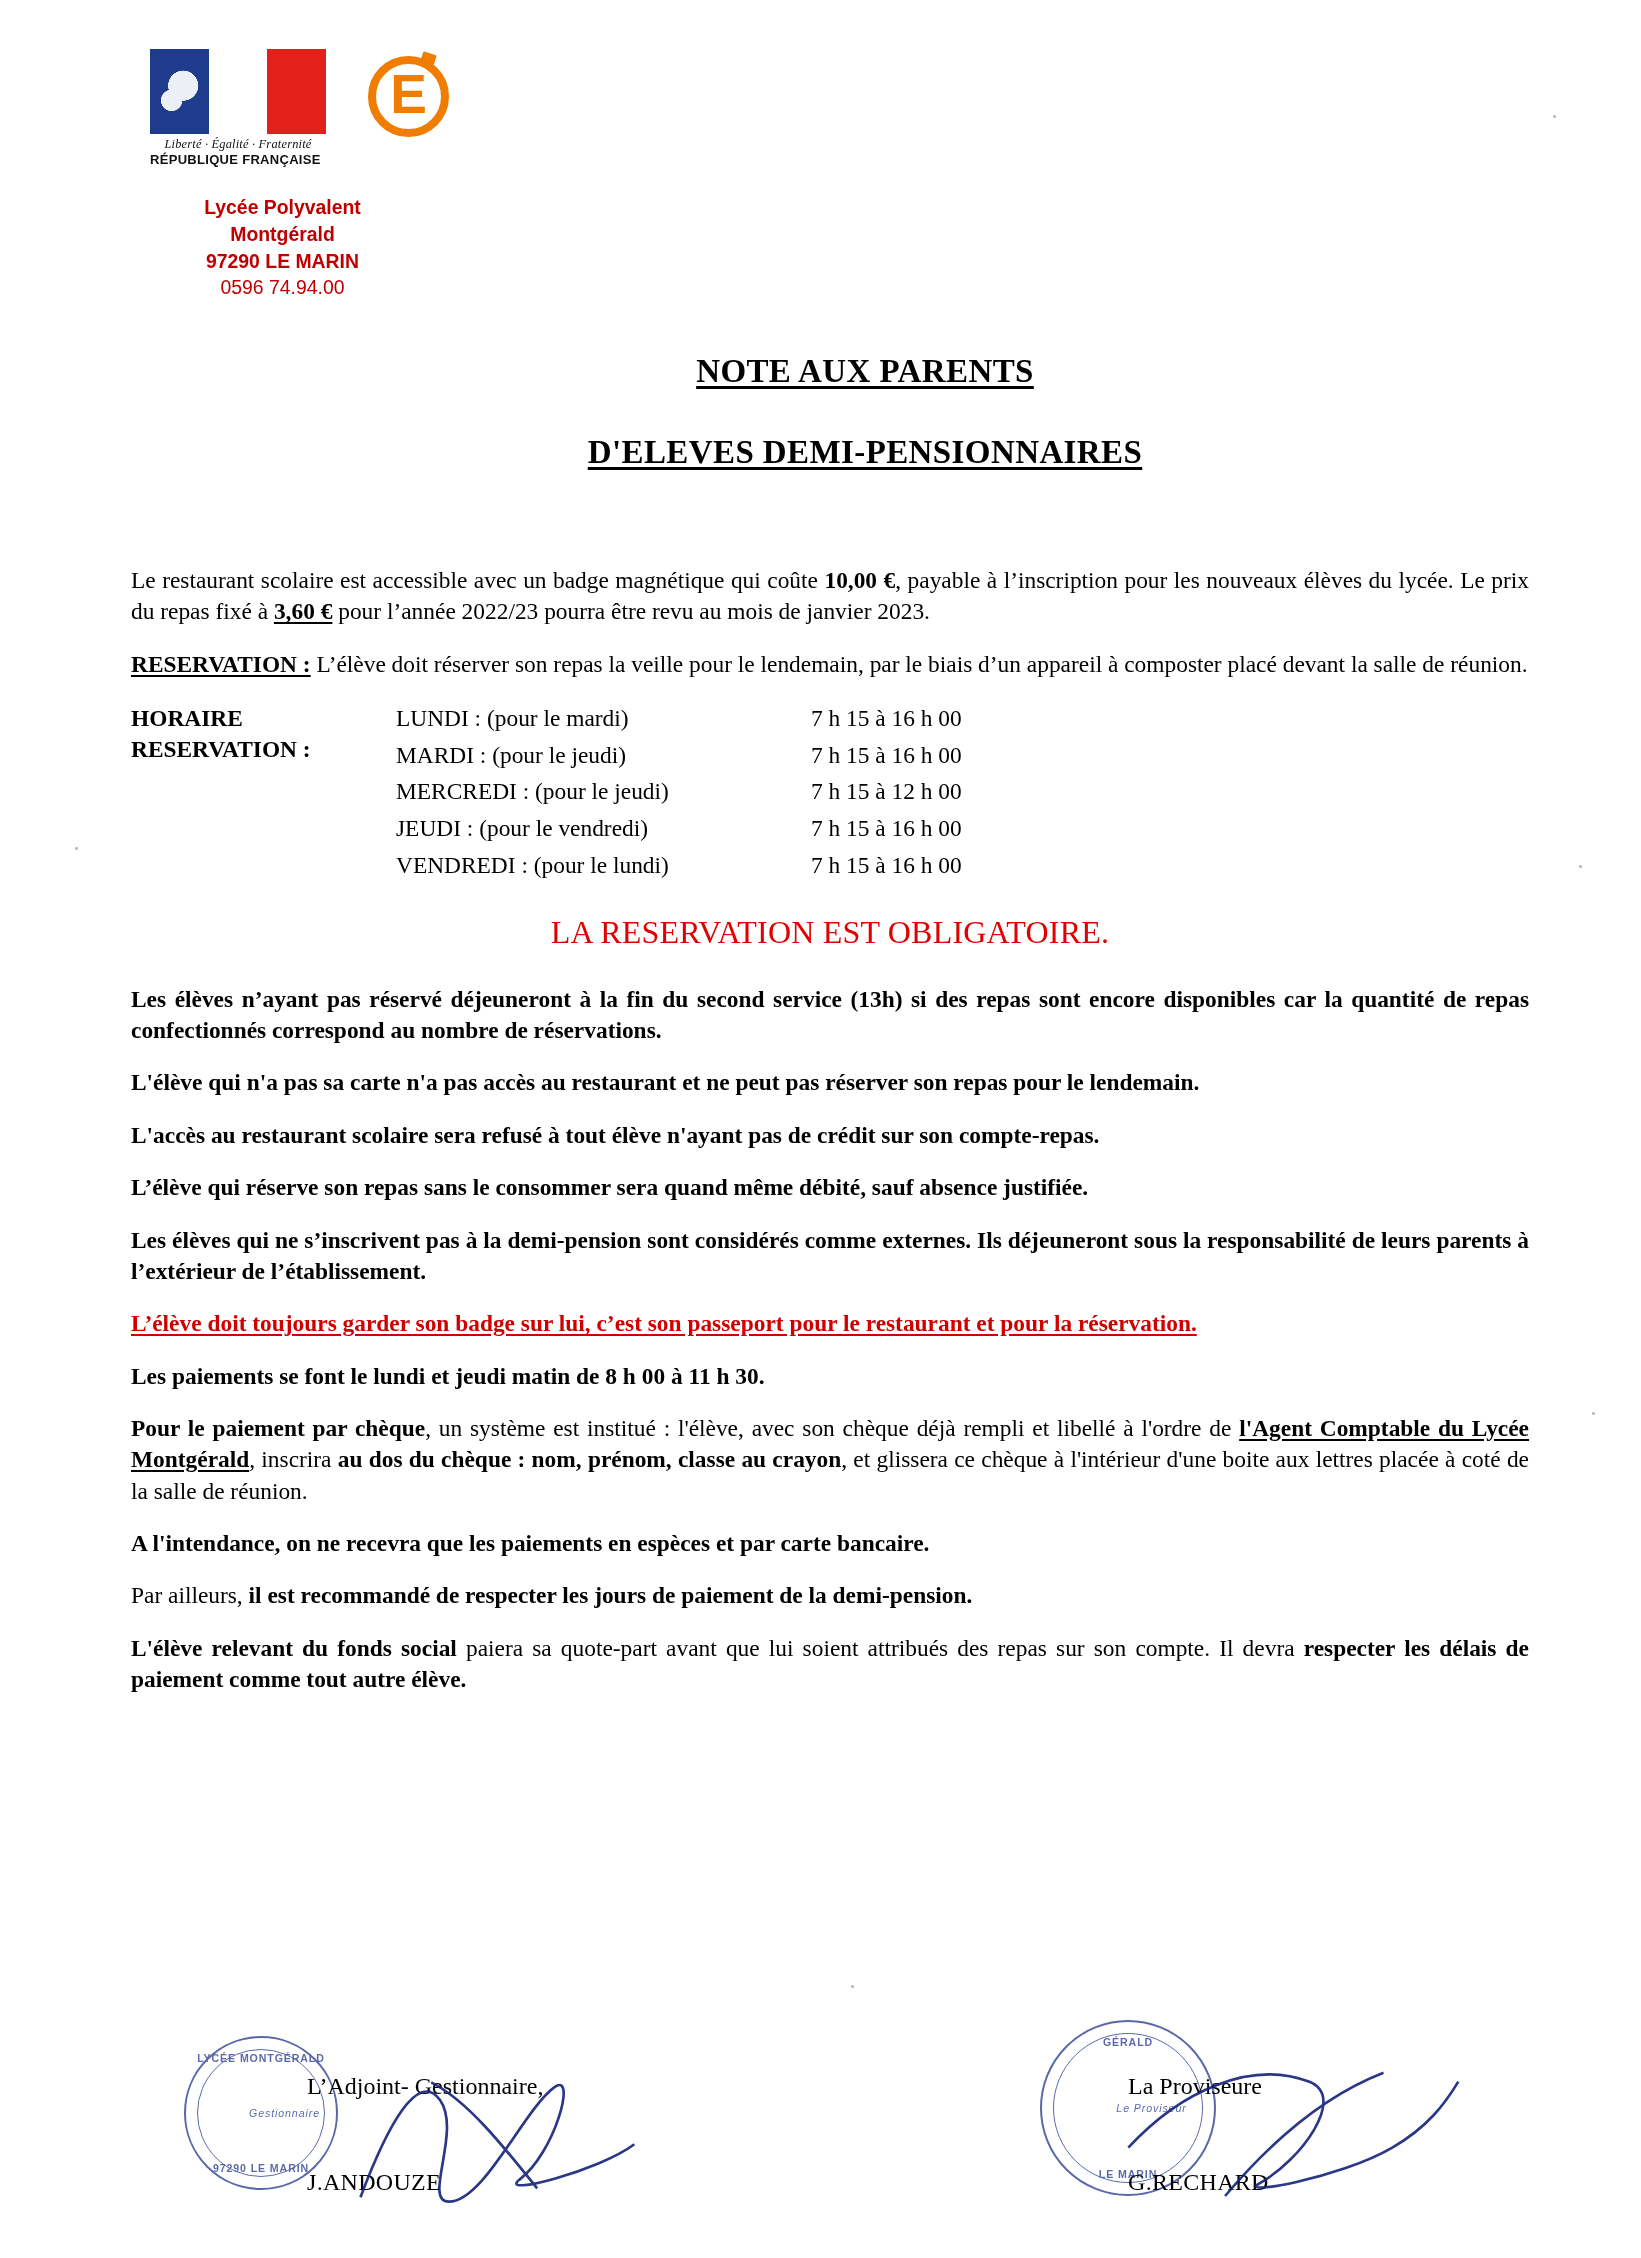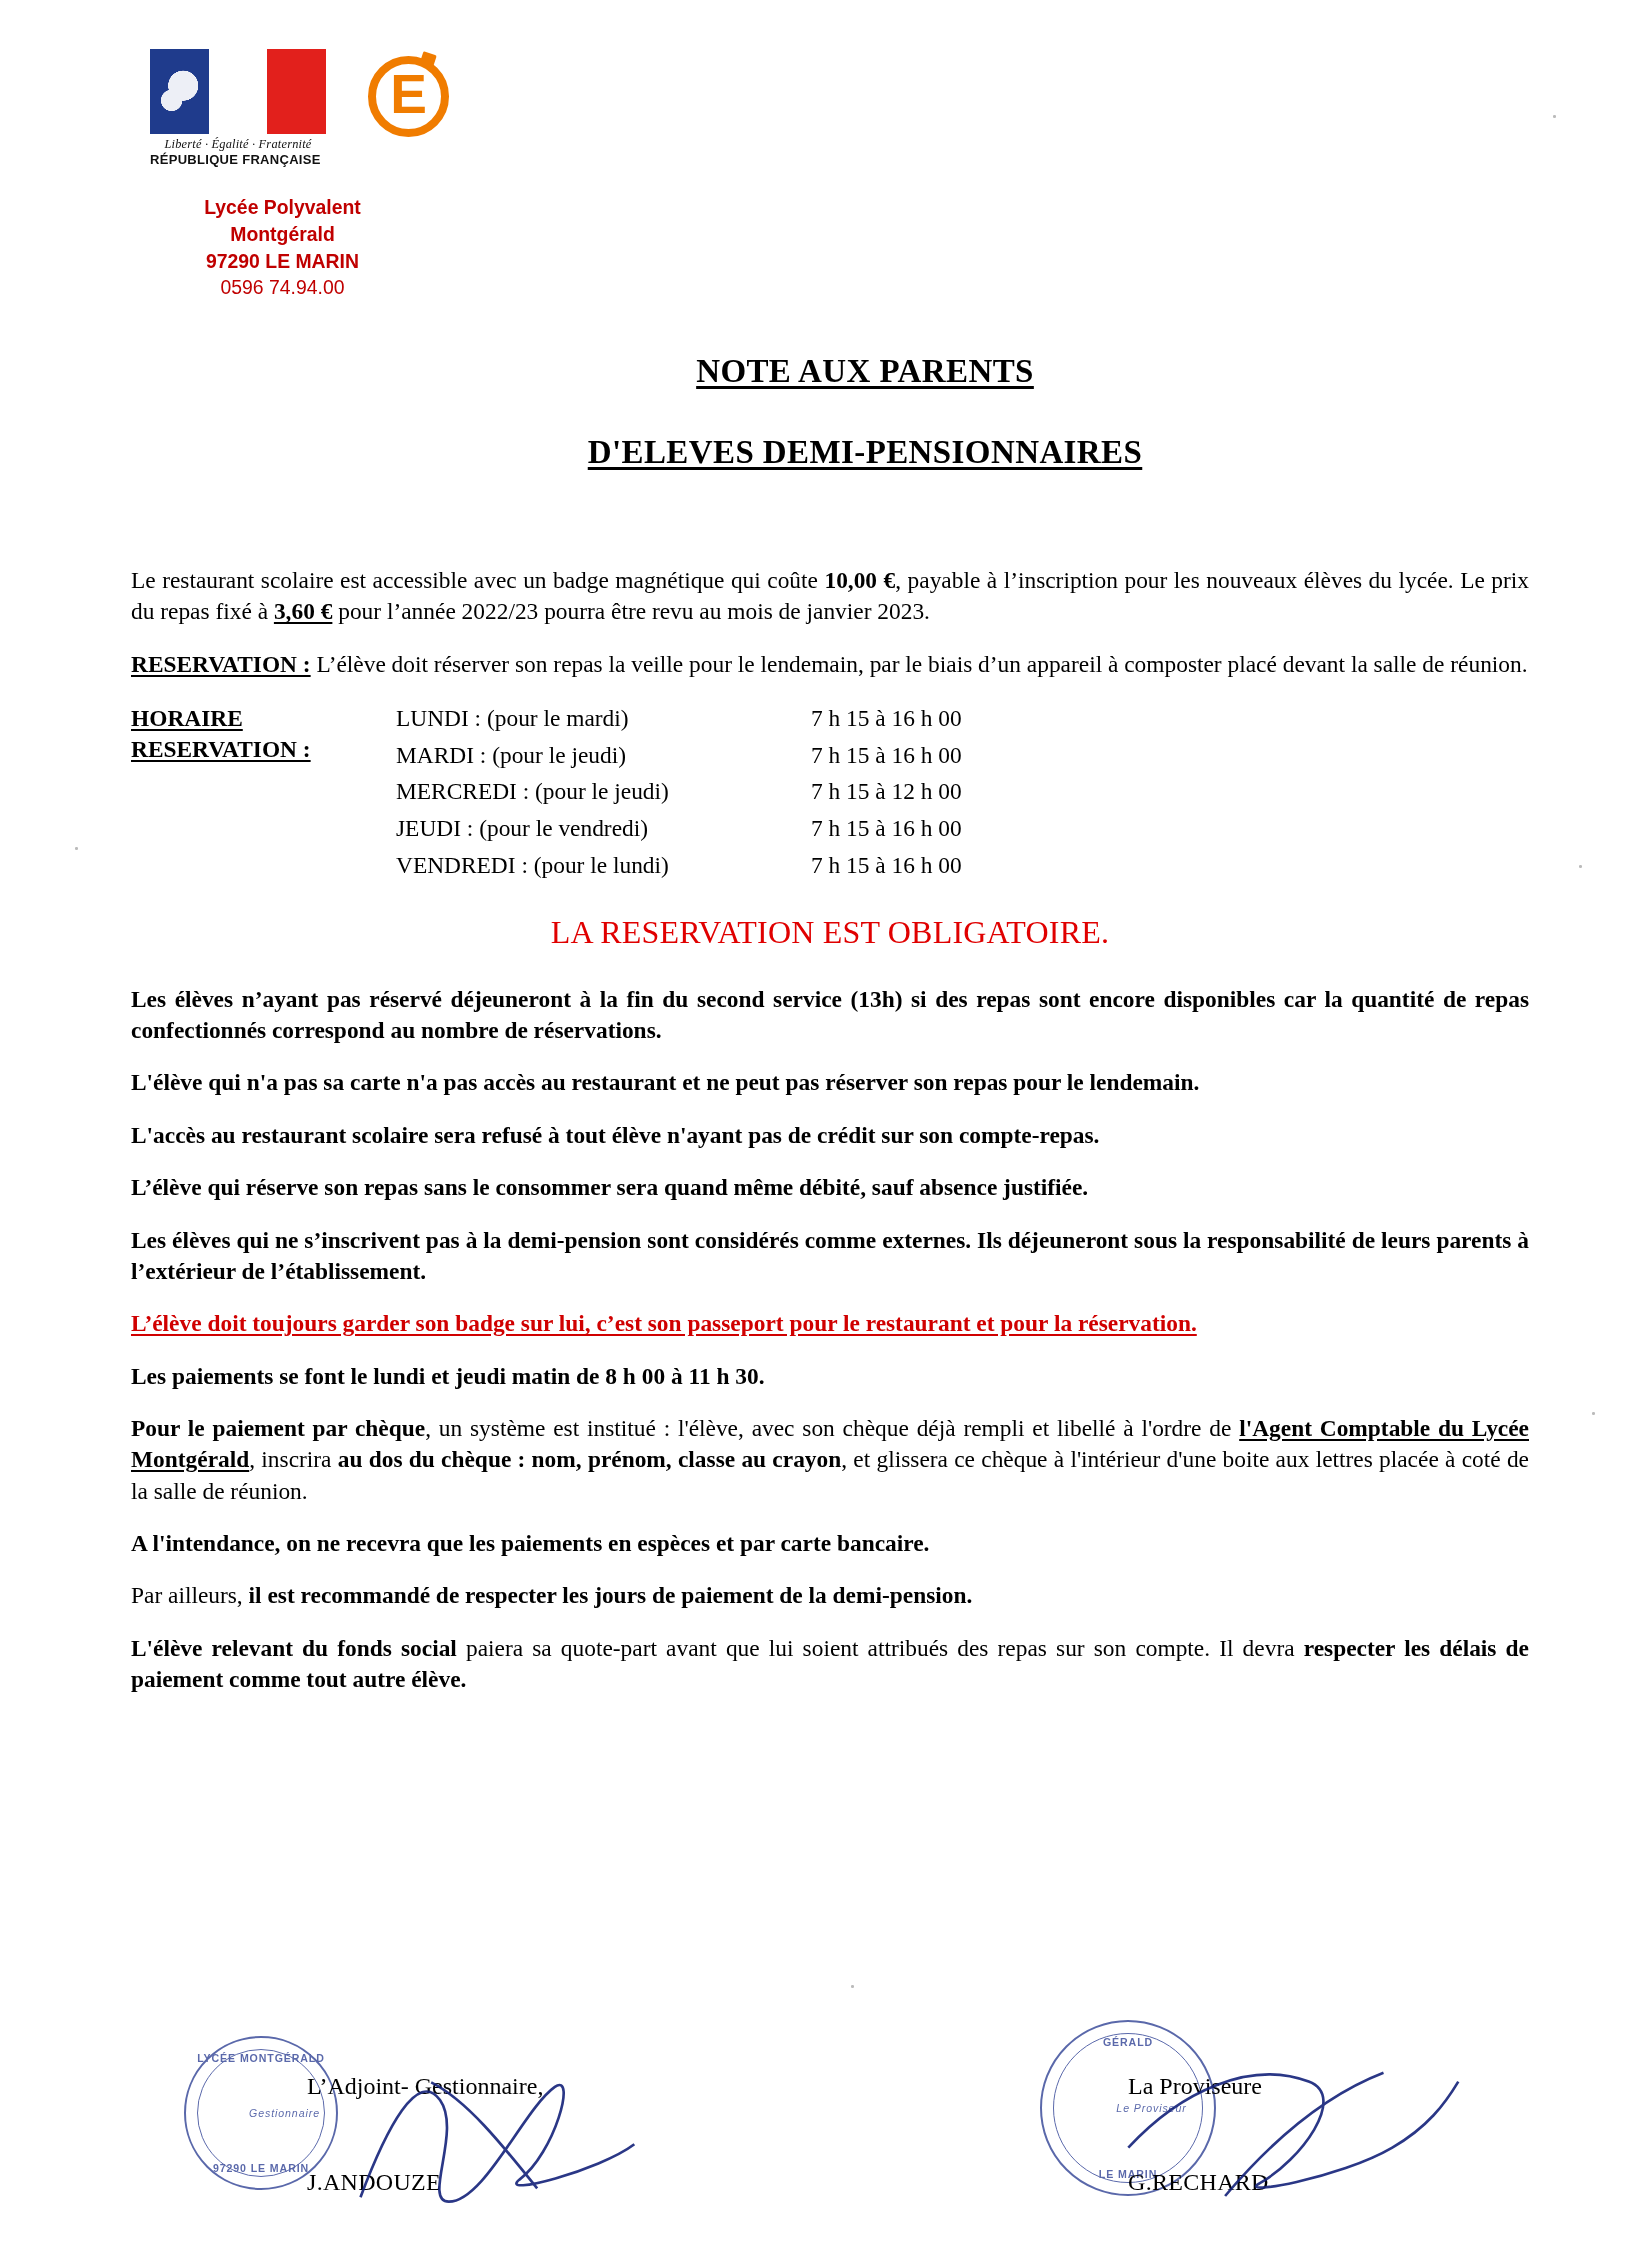--- a/index.html
+++ b/index.html
@@ -171,21 +171,20 @@
 
   
   .schedule {
     display: flex;
     margin: 0 0 5.3px 0;
   }
   .schedule .lbl {
     width: 265px;
     flex: 0 0 265px;
     font-weight: 700;
-    text-decoration: underline;
     text-underline-offset: 2.6px;
     padding-top: 1.8px;
   }
   .schedule table {
     border-collapse: collapse;
     font-size: 23.4px;
   }
   .schedule td {
     padding: 1.8px 0 3.5px 0;
     vertical-align: top;

